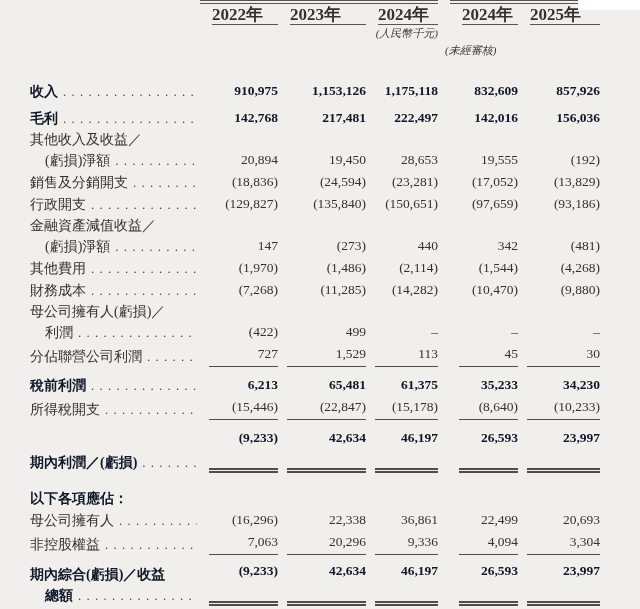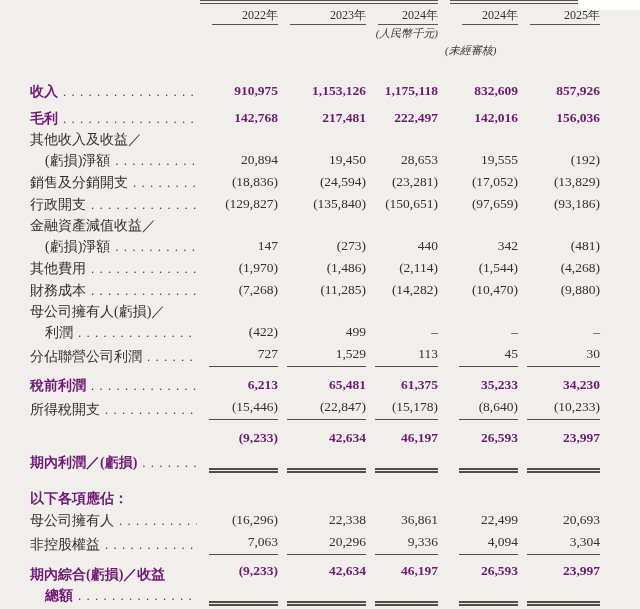--- a/index.html
+++ b/index.html
@@ -15,41 +15,41 @@
   col.c-lbl{width:170px;}
   col.c-1{width:78px;}
   col.c-2{width:88px;}
   col.c-3{width:72px;}
   col.c-gap{width:12px;}
   col.c-4{width:68px;}
   col.c-5{width:82px;}
   
   tr.hyr td.yc{border-top:4px double #57544e;}
   .yr{
-    margin-left:12px;text-align:right;font-weight:normal;font-size:12px;
+    margin-left:12px;text-align:left;font-weight:bold;font-size:17px;
     border-bottom:1.5px solid #57544e;padding:3px 0 1px;line-height:16px;
   }
   .nt{font-style:italic;font-size:11px;line-height:17px;white-space:nowrap;color:#3b3934;}
   .noteR .nt{text-align:right;}
   .noteL .nt{text-align:left;margin-left:-5px;}
   
   .lbl{font-size:14px;}
   .line{display:flex;align-items:baseline;}
   .l2{padding-left:15px;font-family:Liberation Serif, serif;}
   .lt{white-space:nowrap;}
   .leader{flex:1 1 auto;overflow:hidden;white-space:nowrap;margin:0 3px 0 5px;}
   .leader::after{
     content:". . . . . . . . . . . . . . . . . . . . . . . . . . . . . . . .";
     font-size:13px;letter-spacing:1px;color:#45433e;
   }
   .num{text-align:right;}
   .num .cell{margin-left:9px;padding-bottom:1px;}
   tr.u-s .num .cell{border-bottom:1.5px solid #504d47;padding-bottom:2px;}
   tr.u-d .num .cell{border-bottom:5px double #504d47;padding-bottom:20px;}
-  tr.b .lt,tr.b .cell{font-weight:bold;color:#701a75;}
+  tr.b .lt,tr.b .cell{font-weight:bold;color:#0f172a;}
   
   tr.gt-a td{padding-top:21px;}
   tr.gt-b td{padding-top:5px;}
   tr.gt-c td{padding-top:7px;}
   tr.gt-d td{padding-top:15px;}
   tr.gt-e td{padding-top:5px;}
 </style>
 </head>
 <body>
 

